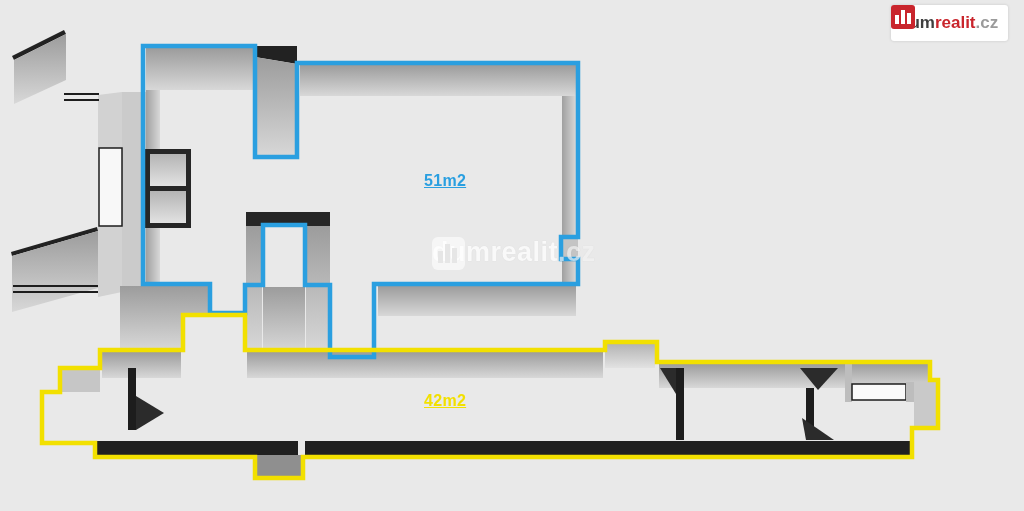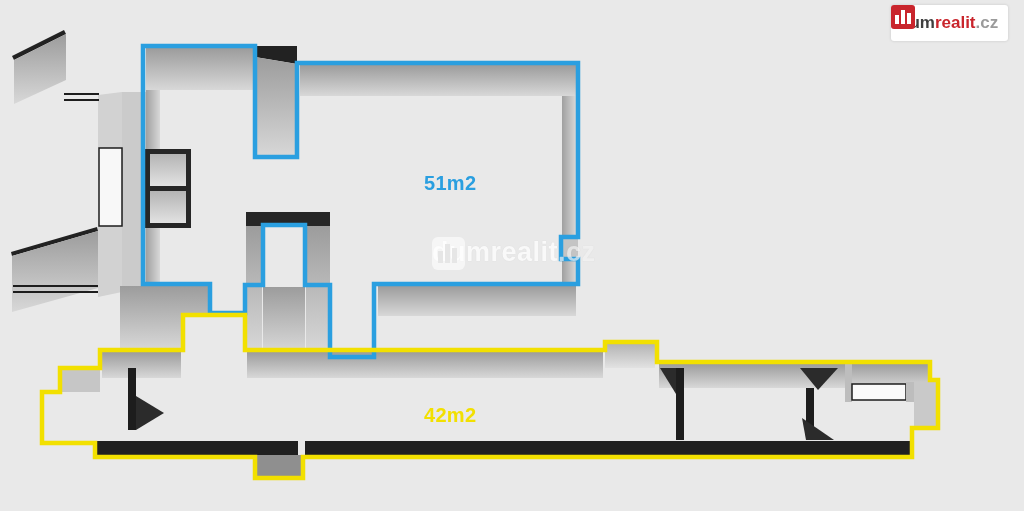--- a/index.html
+++ b/index.html
@@ -14,25 +14,26 @@
     overflow:hidden;
   }
   svg{position:absolute;left:0;top:0;}
 
   #outline-51{stroke:var(--area-51,#2a9fe0);}
   #outline-42{stroke:var(--area-42,#f2e000);}
 
   .area-label{
     position:absolute;
     font-weight:bold;
-    font-size:20px;
+    font-size:16px;
     letter-spacing:.3px;
+    text-decoration:underline;
   }
   #label-51{left:424px;top:172px;color:var(--area-51,#2a9fe0);}
-  #label-42{left:424px;top:404px;color:var(--area-42,#f2e000);}
+  #label-42{left:424px;top:392px;color:var(--area-42,#f2e000);}
 
   .watermark{
     position:absolute;left:432px;top:237px;
     display:flex;align-items:center;gap:9px;
     pointer-events:none;
   }
   .watermark .wm-text{
     font-size:27px;font-weight:bold;letter-spacing:.5px;
     color:rgba(255,255,255,0.85);
     text-shadow:0 0 1px rgba(160,160,160,0.25);

